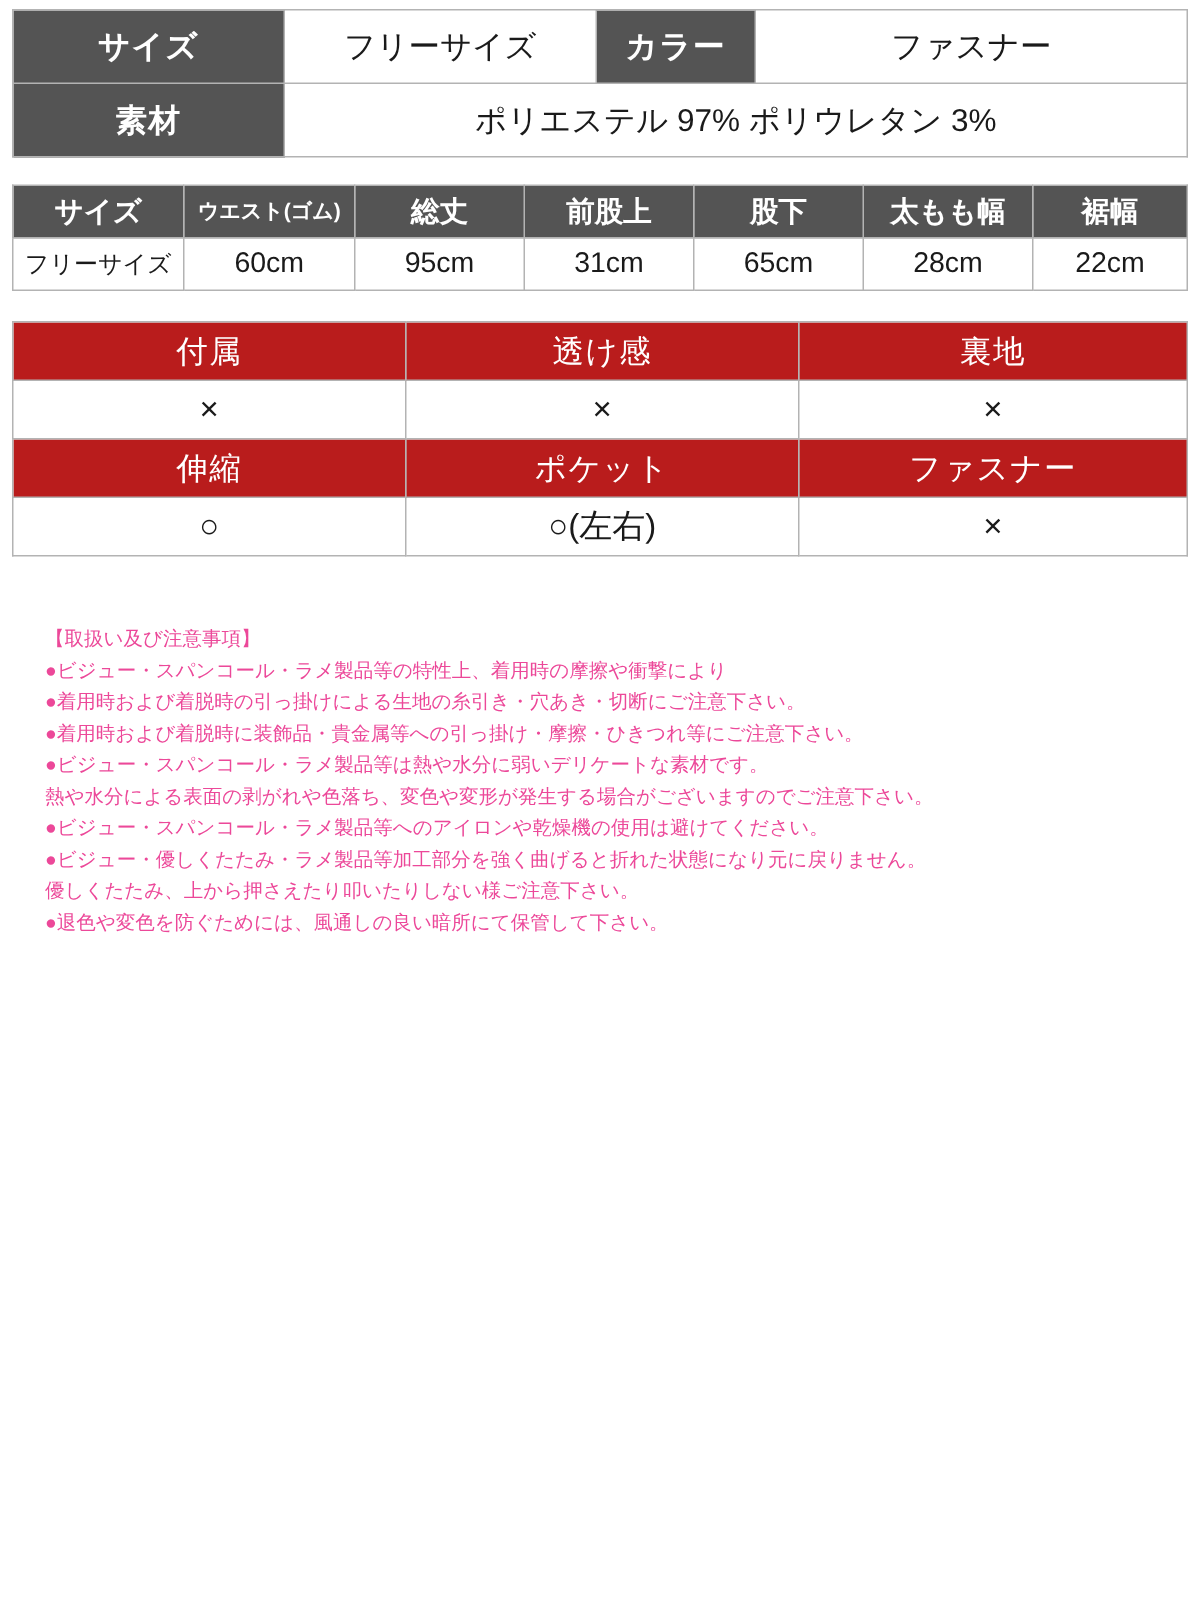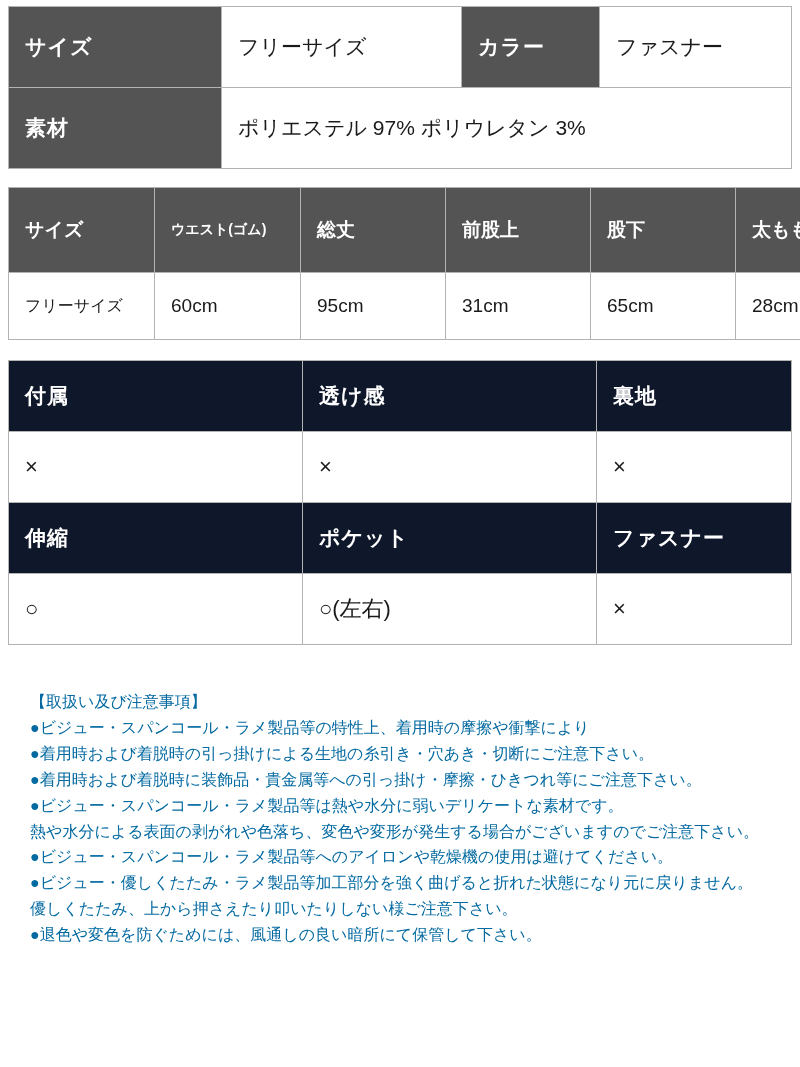--- a/index.html
+++ b/index.html
@@ -21,23 +21,24 @@
     box-sizing: border-box;
     padding: 6px 8px 0 8px;
   }
   table {
     border-collapse: collapse;
     width: 784px;
     table-layout: fixed;
   }
   td, th {
     border: 1px solid #b3b3b3;
+    text-align: center;
     vertical-align: middle;
     font-weight: normal;
-    padding: 16px;
+    padding: 0;
   }
   
   .tbl-spec td {
     height: 48px;
     font-size: 21px;
   }
   .tbl-spec .hd {
     background: #545454;
     color: #ffffff;
     font-weight: bold;
@@ -72,36 +73,36 @@
   }
   
   .tbl-attr {
     margin-top: 20px;
   }
   .tbl-attr td {
     height: 38px;
     font-size: 21px;
   }
   .tbl-attr .hd {
-    background: #0f172a;
+    background: #b91c1c;
     color: #ffffff;
-    font-weight: bold;
+    font-weight: normal;
     letter-spacing: 1px;
   }
   .tbl-attr .val {
     background: #ffffff;
     font-size: 22px;
   }
   
   .notes {
     margin-top: 44px;
     padding-left: 22px;
-    font-size: 16px;
+    font-size: 13px;
     line-height: 1.62;
-    color: #0369a1;
+    color: #ec4899;
   }
   .notes .line {
     white-space: nowrap;
   }
   .notes .title {
     letter-spacing: 0px;
   }
 </style>
 </head>
 <body>

